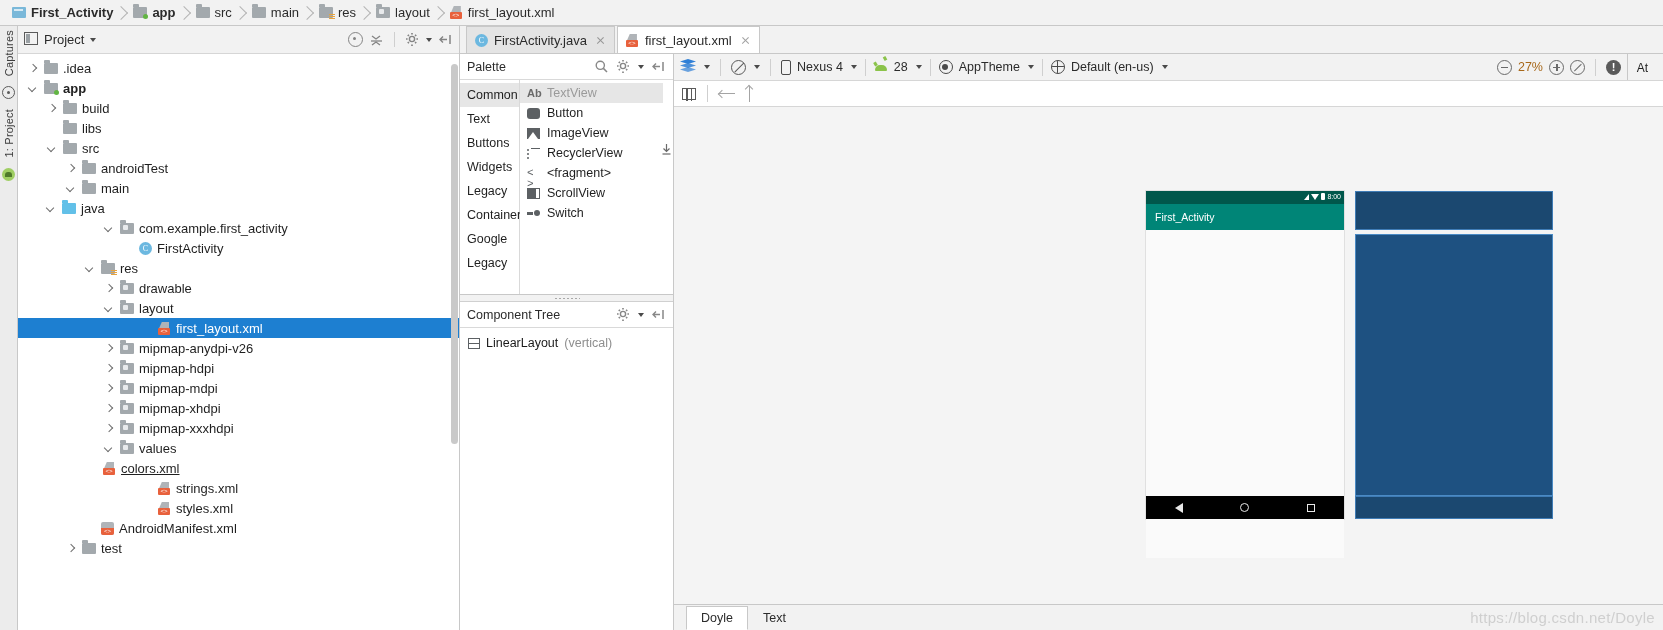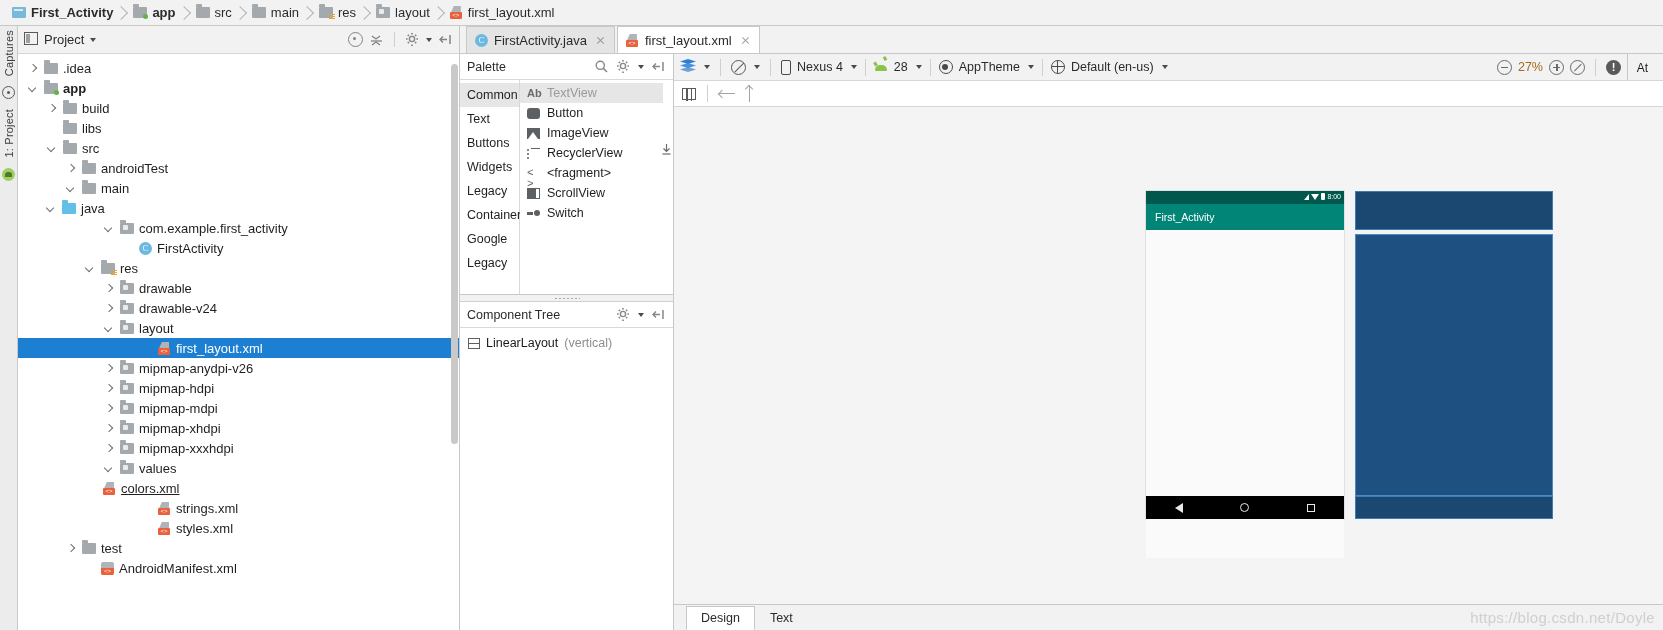--- a/index.html
+++ b/index.html
@@ -473,27 +473,20 @@
             <span class="lbl">res</span>
           </div>
           <div class="trow" style="padding-left: 86px;">
             <span class="arrow r"></span>
             <span class="ico folder">
               <span class="sq"></span>
             </span>
             <span class="lbl">drawable</span>
           </div>
           <div class="trow" style="padding-left: 86px;">
-            <span class="arrow r"></span>
-            <span class="ico folder">
-              <span class="sq"></span>
-            </span>
-            <span class="lbl">drawable-v24</span>
-          </div>
-          <div class="trow" style="padding-left: 86px;">
             <span class="arrow d"></span>
             <span class="ico folder">
               <span class="sq"></span>
             </span>
             <span class="lbl">layout</span>
           </div>
           <div class="trow sel" style="padding-left: 124px;">
             <span class="arrow"></span>
             <span class="ico xmlico">
               <span class="top"></span>
@@ -560,29 +553,29 @@
             <span class="lbl">strings.xml</span>
           </div>
           <div class="trow" style="padding-left: 124px;">
             <span class="arrow"></span>
             <span class="ico xmlico">
               <span class="top"></span>
               <span class="bot">&lt;&gt;</span>
             </span>
             <span class="lbl">styles.xml</span>
           </div>
-          <div class="trow" style="padding-left: 48px;">
-            <span class="arrow r"></span>
-            <span class="ico folder"></span>
-            <span class="lbl">test</span>
-          </div>
           <div class="trow" style="padding-left: 67px;">
             <span class="arrow"></span>
             <span class="ico androidico"></span>
             <span class="lbl">AndroidManifest.xml</span>
+          </div>
+          <div class="trow" style="padding-left: 48px;">
+            <span class="arrow r"></span>
+            <span class="ico folder"></span>
+            <span class="lbl">test</span>
           </div>
         </div>
       <div id="treebar">
           <div class="thumb"></div>
         </div>
     </div>
   </div>
 
   <div id="editor">
 
@@ -800,21 +793,21 @@
 
           <div id="blueprint">
             <div id="bp-ab"></div>
             <div id="bp-body"></div>
             <div id="bp-nav"></div>
           </div>
 
         </div>
 
         <div id="bottomtabs">
-          <div class="btab active">Design</div>
+          <div class="btab active">Doyle</div>
           <div class="btab">Text</div>
         </div>
 
       </div>
     </div>
   </div>
 </div>
 
 <div id="watermark">https://blog.csdn.net/Doyle</div>
 

